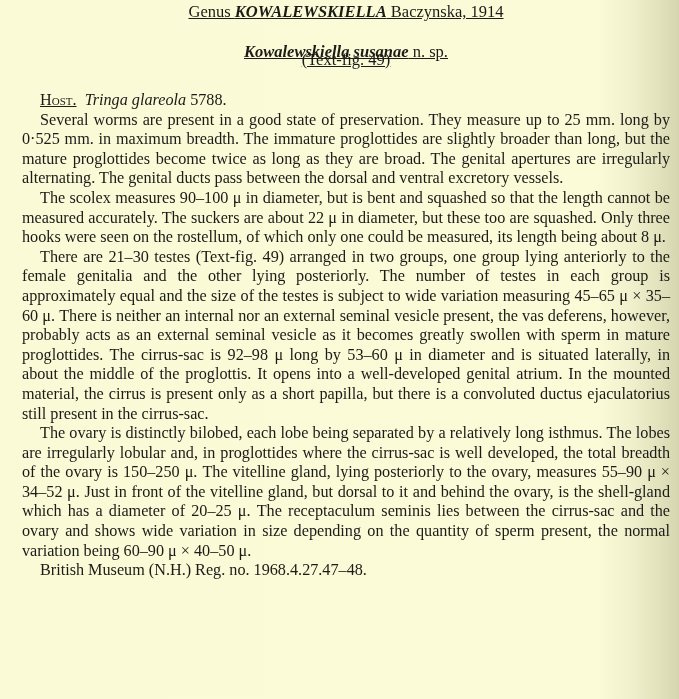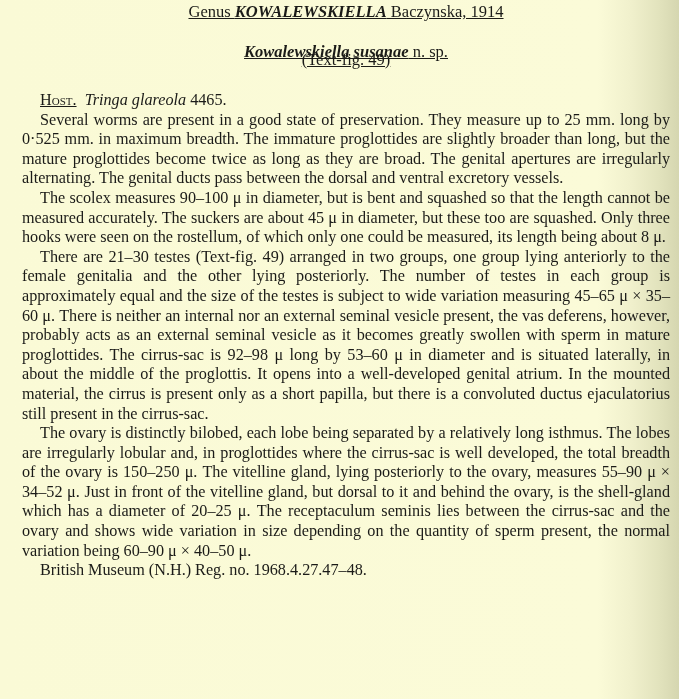--- a/index.html
+++ b/index.html
@@ -52,20 +52,20 @@
 <body>
 
 <div class="page">
   <p class="heading h-genus"><span>Genus </span><span class="bold-italic">KOWALEWSKIELLA</span><span> Baczynska, 1914</span></p>
 
   <p class="heading h-species"><span class="bold-italic">Kowalewskiella susanae</span><span> n. sp.</span></p>
 
   <p class="heading h-fig">(Text-fig. 49)</p>
 
   <div class="body-text">
-    <p><span class="smallcaps">Host.</span>&nbsp;&nbsp;<span class="italic">Tringa glareola</span><span> 4465.</span></p>
+    <p><span class="smallcaps">Host.</span>&nbsp;&nbsp;<span class="italic">Tringa glareola</span><span> 5788.</span></p>
     <p>Several worms are present in a good state of preservation.  They measure up to 25 mm. long by 0·525 mm. in maximum breadth.  The immature proglottides are slightly broader than long, but the mature proglottides become twice as long as they are broad.  The genital apertures are irregularly alternating.  The genital ducts pass between the dorsal and ventral excretory vessels.</p>
-    <p>The scolex measures 90–100 μ in diameter, but is bent and squashed so that the length cannot be measured accurately.  The suckers are about 45 μ in diameter, but these too are squashed.  Only three hooks were seen on the rostellum, of which only one could be measured, its length being about 8 μ.</p>
+    <p>The scolex measures 90–100 μ in diameter, but is bent and squashed so that the length cannot be measured accurately.  The suckers are about 22 μ in diameter, but these too are squashed.  Only three hooks were seen on the rostellum, of which only one could be measured, its length being about 8 μ.</p>
     <p>There are 21–30 testes (Text-fig. 49) arranged in two groups, one group lying anteriorly to the female genitalia and the other lying posteriorly.  The number of testes in each group is approximately equal and the size of the testes is subject to wide variation measuring 45–65 μ × 35–60 μ.  There is neither an internal nor an external seminal vesicle present, the vas deferens, however, probably acts as an external seminal vesicle as it becomes greatly swollen with sperm in mature proglottides.  The cirrus-sac is 92–98 μ long by 53–60 μ in diameter and is situated laterally, in about the middle of the proglottis.  It opens into a well-developed genital atrium. In the mounted material, the cirrus is present only as a short papilla, but there is a convoluted ductus ejaculatorius still present in the cirrus-sac.</p>
     <p>The ovary is distinctly bilobed, each lobe being separated by a relatively long isthmus.  The lobes are irregularly lobular and, in proglottides where the cirrus-sac is well developed, the total breadth of the ovary is 150–250 μ.  The vitelline gland, lying posteriorly to the ovary, measures 55–90 μ × 34–52 μ.  Just in front of the vitelline gland, but dorsal to it and behind the ovary, is the shell-gland which has a diameter of 20–25 μ.  The receptaculum seminis lies between the cirrus-sac and the ovary and shows wide variation in size depending on the quantity of sperm present, the normal variation being 60–90 μ × 40–50 μ.</p>
     <p>British Museum (N.H.) Reg. no. 1968.4.27.47–48.</p>
   </div>
 </div>
 
 </body></html>

